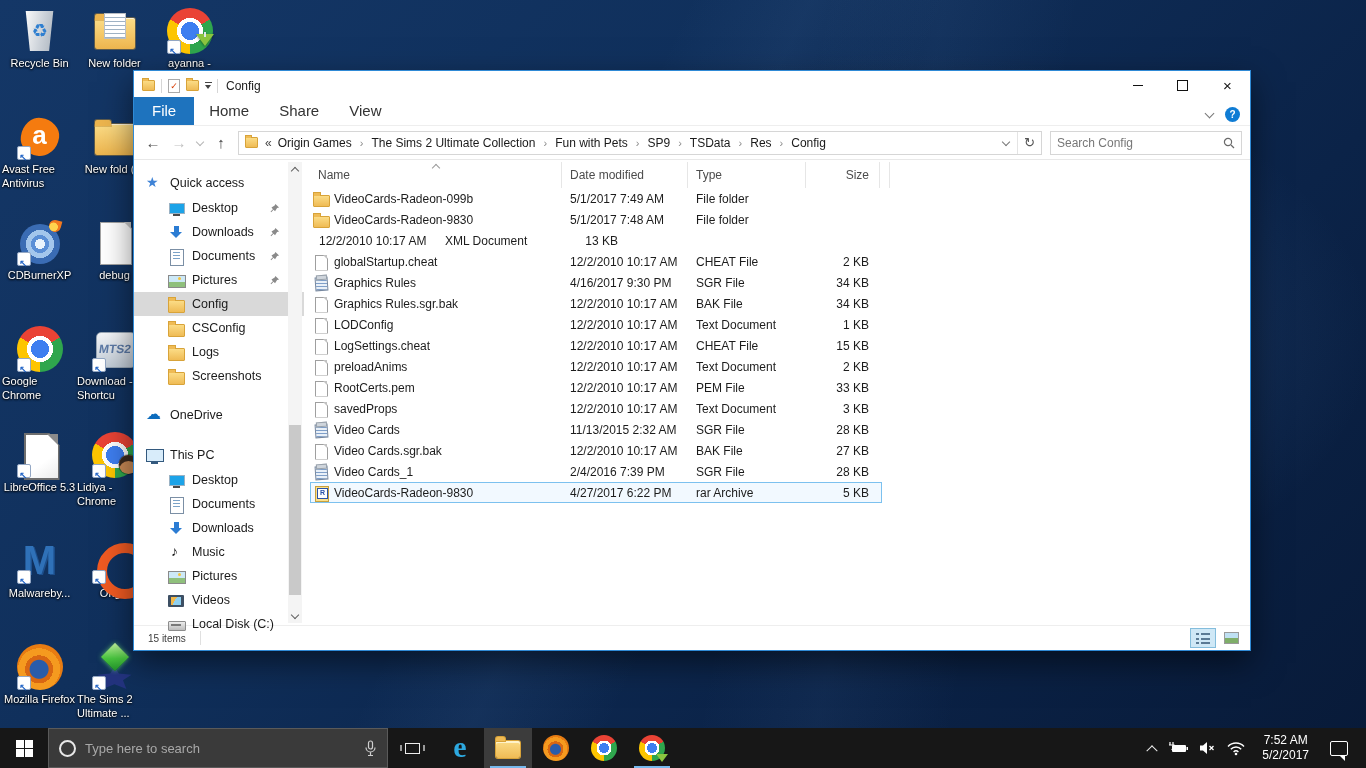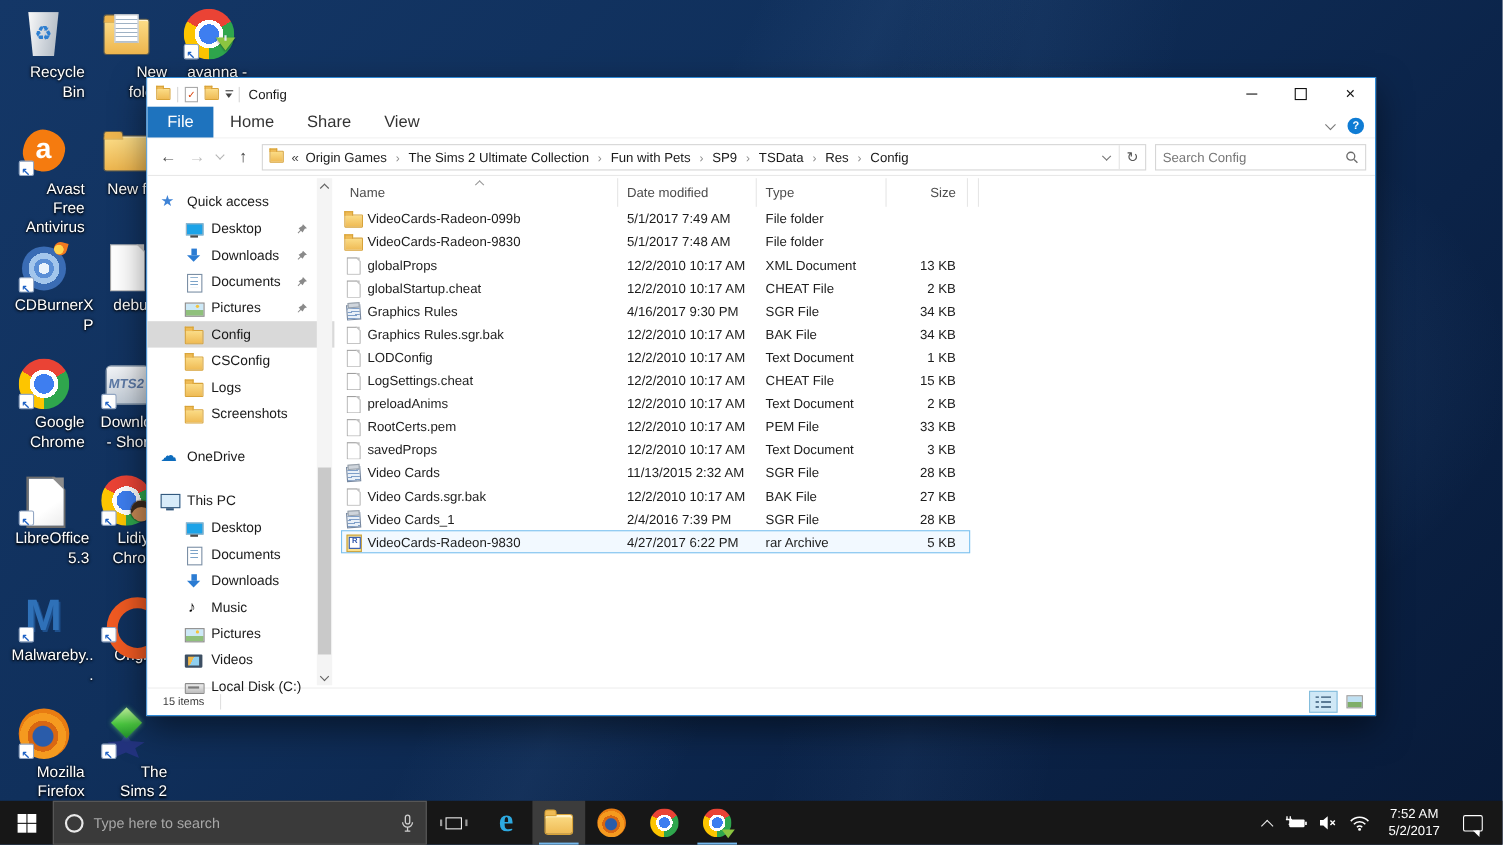--- a/index.html
+++ b/index.html
@@ -12,22 +12,22 @@
       linear-gradient(100deg, transparent 55%, rgba(120,170,230,.06) 63%, transparent 72%),
       radial-gradient(ellipse 760px 460px at 66% 44%, rgba(90,140,200,.30), transparent 62%),
       linear-gradient(135deg,#143767 0%,#10305c 35%,#0b2348 70%,#081a38 100%);
   }
 
   
   .dt-icons{position:absolute;left:2px;top:4px;width:228px;display:grid;
     grid-template-columns:repeat(3,75px);grid-auto-rows:106px;justify-items:center;z-index:1;}
   .dt-icon{width:75px;display:flex;flex-direction:column;align-items:center;cursor:default;}
   .dt-art{position:relative;width:46px;height:46px;margin-top:4px;flex:none;}
-  .dt-label{margin-top:3px;max-width:75px;text-align:right;font-size:14px;line-height:1.25;
-    color:#fff;text-shadow:0 1px 2px #000,0 0 3px rgba(0,0,0,.85);word-wrap:break-word;margin-left:16px;}
+  .dt-label{margin-top:3px;max-width:75px;text-align:left;font-size:11px;line-height:1.25;
+    color:#fff;text-shadow:0 1px 2px #000,0 0 3px rgba(0,0,0,.85);word-wrap:break-word;}
   .sc{display:none;position:absolute;left:0;bottom:0;width:14px;height:14px;background:#fff;
     border:1px solid #93a7c4;border-radius:2px;z-index:3;text-align:center;}
   .sc::after{content:"\2196";color:#1f62c5;font-size:10px;line-height:12px;font-weight:bold;}
   .dt-icon.shortcut .sc{display:block;}
   .x1{position:absolute;z-index:2;}
 
   .dt-icon[data-icon="recycle-bin"] .dt-art::before{content:"";position:absolute;left:8px;top:3px;width:30px;height:40px;
     background:linear-gradient(100deg,#fbfbfb,#ccd2d9 55%,#aab3bd);
     clip-path:polygon(4% 0,96% 0,82% 100%,18% 100%);}
   .dt-icon[data-icon="recycle-bin"] .dt-art::after{content:"\267B";position:absolute;left:50%;top:50%;
@@ -613,24 +613,20 @@
             <span class="cell c-name">
               <span class="fic"></span>
               <span>VideoCards-Radeon-9830</span>
             </span>
             <span class="cell c-date">5/1/2017 7:48 AM</span>
             <span class="cell c-type">File folder</span>
             <span class="cell c-size"></span>
           </div>
 
           <div class="frow" data-icon="xml">
-            <span class="cell c-name">
-              <span class="fic"></span>
-              <span>globalProps</span>
-            </span>
             <span class="cell c-date">12/2/2010 10:17 AM</span>
             <span class="cell c-type">XML Document</span>
             <span class="cell c-size">13 KB</span>
           </div>
 
           <div class="frow" data-icon="file">
             <span class="cell c-name">
               <span class="fic"></span>
               <span>globalStartup.cheat</span>
             </span>

